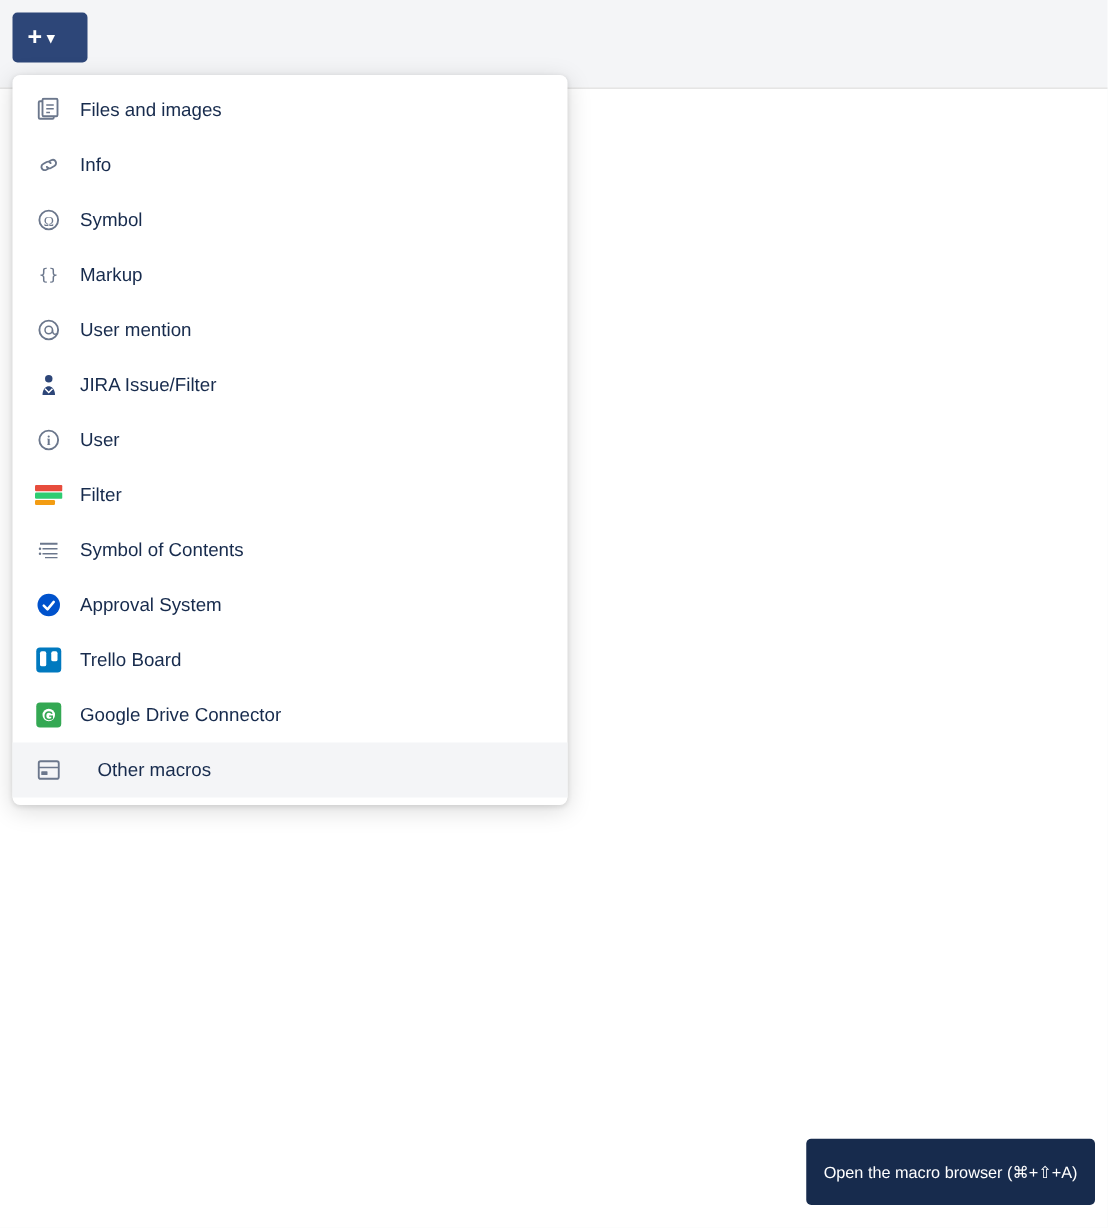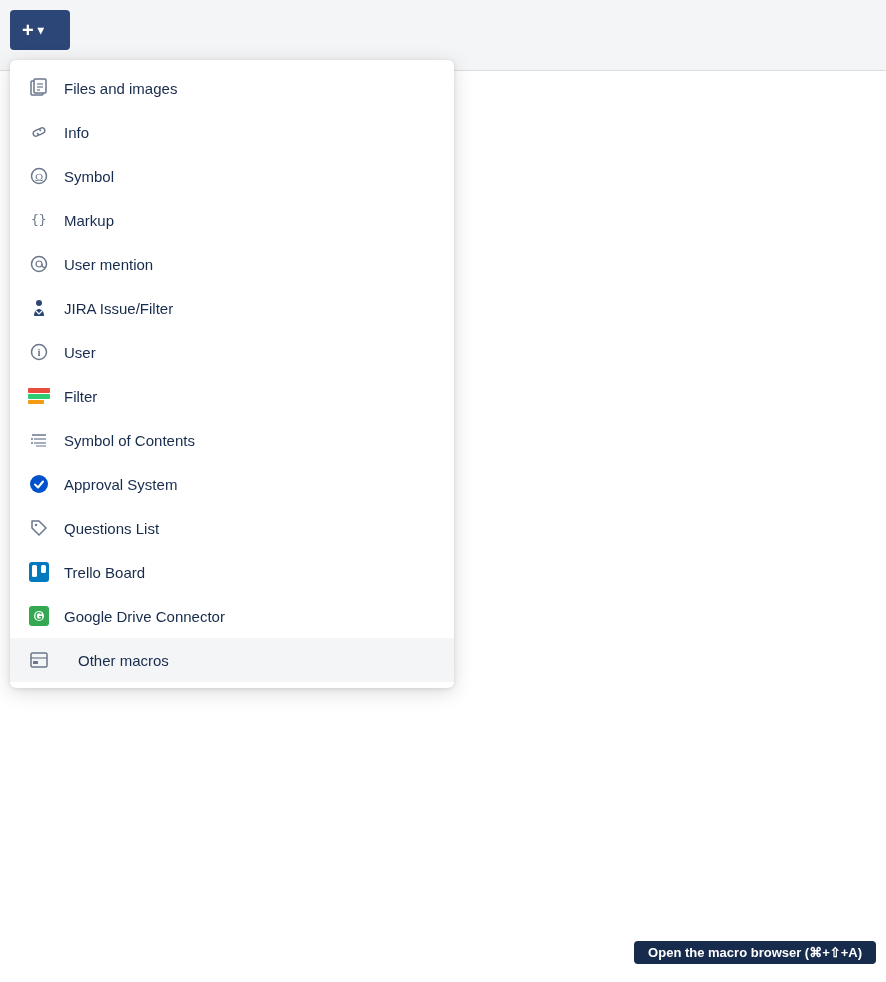--- a/index.html
+++ b/index.html
@@ -101,24 +101,23 @@
       color: #172b4d;
     }
 
     .tooltip {
       position: absolute;
       bottom: 18px;
       right: 10px;
       background: #172b4d;
       color: white;
       font-size: 13px;
-      padding: 4px 14px;
+      padding: 19px 14px;
       border-radius: 4px;
       white-space: nowrap;
-      font-weight: bold;
     }
 
     
     .icon-files {
       color: #6b778c;
     }
     .icon-link {
       color: #6b778c;
     }
     .icon-symbol {
@@ -292,30 +291,20 @@
   <div class="menu-item">
     <span class="icon icon-approval svg-icon">
       <svg width="22" height="22" viewBox="0 0 22 22" fill="none" xmlns="http://www.w3.org/2000/svg">
         <circle cx="11" cy="11" r="9" fill="#0052cc"></circle>
         <path d="M7 11.5 L10 14.5 L15 8.5" stroke="white" stroke-width="2" stroke-linecap="round" stroke-linejoin="round" fill="none"></path>
       </svg>
     </span>
     <span class="label">Approval System</span>
   </div>
 
-  <div class="menu-item">
-    <span class="icon icon-questions svg-icon">
-      <svg width="20" height="20" viewBox="0 0 20 20" fill="none" xmlns="http://www.w3.org/2000/svg">
-
-        <path d="M3 3 L10 3 L17 10 L10 17 L3 10 Z" stroke="#6b778c" stroke-width="1.5" fill="none" stroke-linejoin="round"></path>
-        <circle cx="7" cy="7" r="1.2" fill="#6b778c"></circle>
-      </svg>
-    </span>
-    <span class="label">Questions List</span>
-  </div>
 
   <div class="menu-item">
     <span class="icon icon-trello svg-icon">
       <svg width="22" height="22" viewBox="0 0 22 22" fill="none" xmlns="http://www.w3.org/2000/svg">
         <rect x="1" y="1" width="20" height="20" rx="3" fill="#0079bf"></rect>
         <rect x="4" y="4" width="5" height="12" rx="1.5" fill="white"></rect>
         <rect x="13" y="4" width="5" height="8" rx="1.5" fill="white"></rect>
       </svg>
     </span>
     <span class="label">Trello Board</span>

